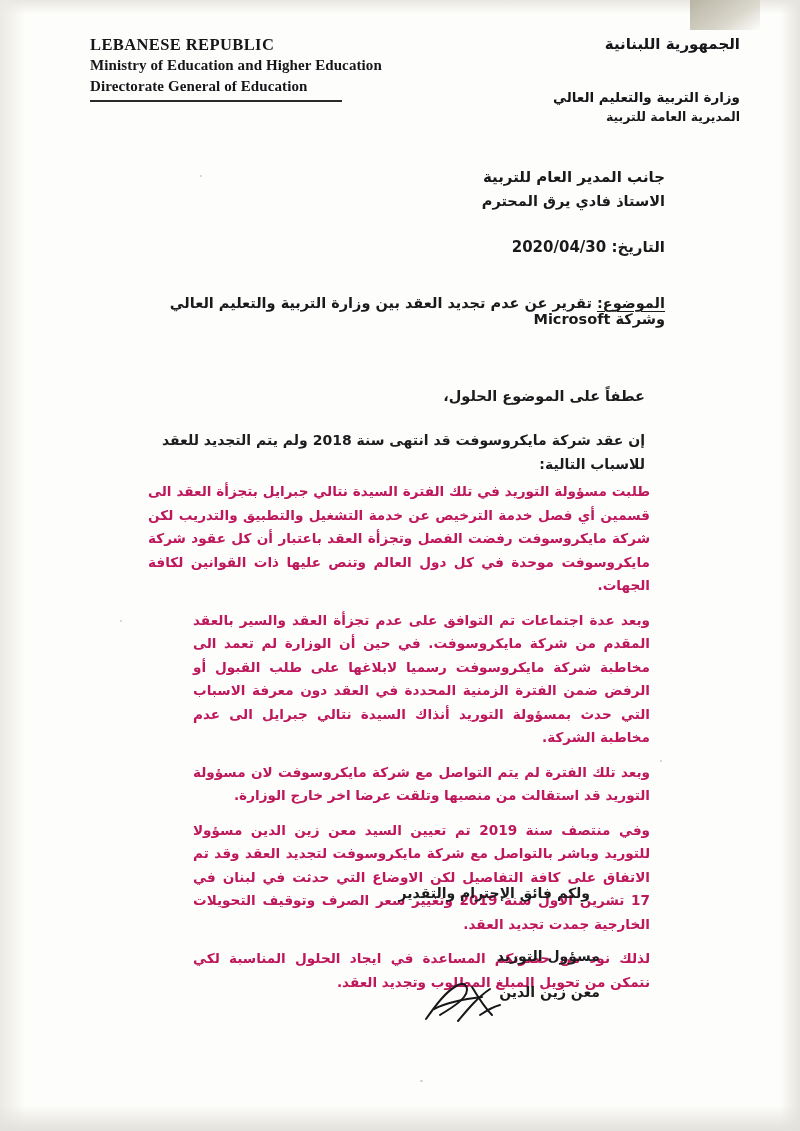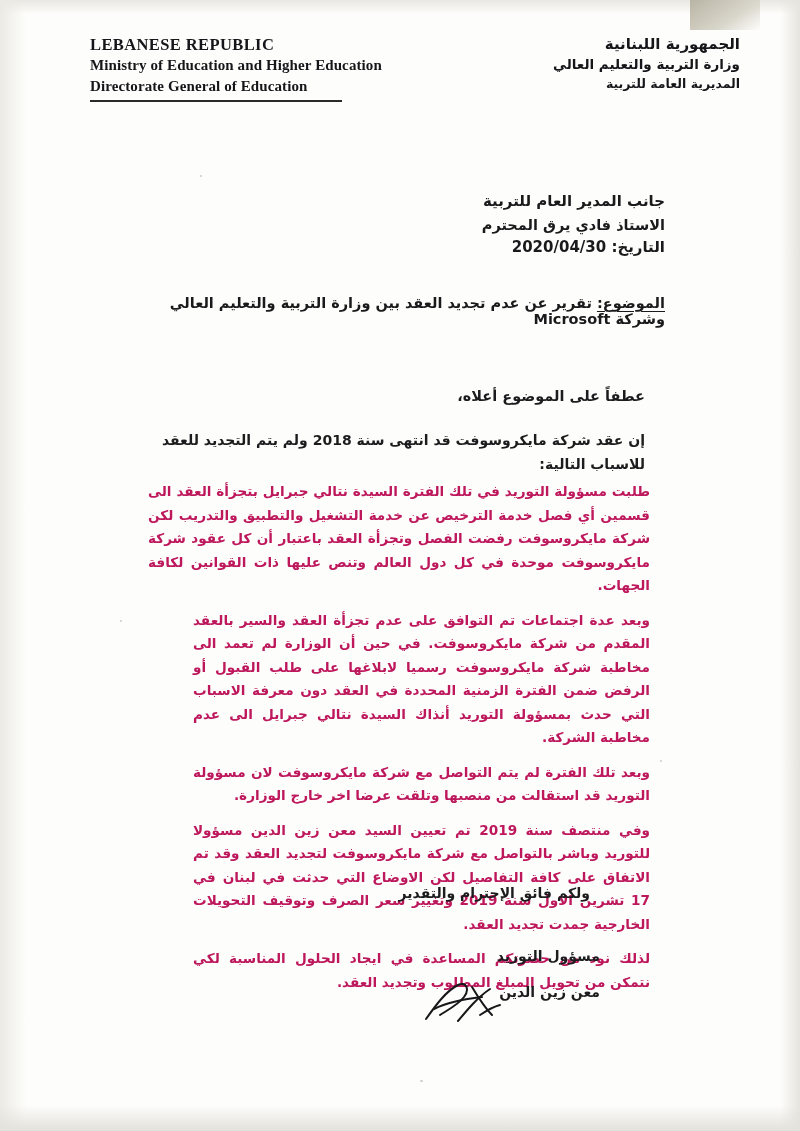--- a/index.html
+++ b/index.html
@@ -113,37 +113,37 @@
     font-weight: bold;
     color: #16161a;
   }
   .lh-right .r1 {
     font-size: 15px;
     line-height: 20px;
   }
   .lh-right .r2 {
     font-size: 13.5px;
     line-height: 20px;
+    margin-top: 33px;
   }
   .lh-right .r3 {
     font-size: 12.5px;
     line-height: 20px;
   }
 
   
   .addressee {
     position: absolute;
     top: 165px;
     right: 135px;
     direction: rtl;
     text-align: right;
     font-family: "DejaVu Sans", sans-serif;
     font-weight: bold;
     color: #1a1a1c;
-    margin-top: 24px;
   }
   .addressee .a1 { font-size: 15px; line-height: 24px; }
   .addressee .a2 { font-size: 14.5px; line-height: 24px; }
 
   .date-line {
     position: absolute;
     top: 238px;
     right: 135px;
     direction: rtl;
     text-align: center;
@@ -299,21 +299,21 @@
     <div class="a2">الاستاذ فادي يرق المحترم</div>
   </div>
 
   <div class="date-line">التاريخ: 2020/04/30</div>
 
   <div class="subject-line">
     <span class="subject-label">الموضوع:</span>
     <span>تقرير عن عدم تجديد العقد بين وزارة التربية والتعليم العالي وشركة Microsoft</span>
   </div>
 
-  <div class="salutation">عطفاً على الموضوع أعلاه،</div>
+  <div class="salutation">عطفاً على الموضوع الحلول،</div>
 
   <div class="intro">إن عقد شركة مايكروسوفت قد انتهى سنة 2018 ولم يتم التجديد للعقد للاسباب التالية:</div>
 
   <div class="body-block">
     <p>طلبت مسؤولة التوريد في تلك الفترة السيدة نتالي جبرايل بتجزأة العقد الى قسمين أي فصل خدمة الترخيص عن خدمة التشغيل والتطبيق والتدريب لكن شركة مايكروسوفت رفضت الفصل وتجزأة العقد باعتبار أن كل عقود شركة مايكروسوفت موحدة في كل دول العالم وتنص عليها ذات القوانين لكافة الجهات.</p>
     <p class="gap">وبعد عدة اجتماعات تم التوافق على عدم تجزأة العقد والسير بالعقد المقدم من شركة مايكروسوفت. في حين أن الوزارة لم تعمد الى مخاطبة شركة مايكروسوفت رسميا لابلاغها على طلب القبول أو الرفض ضمن الفترة الزمنية المحددة في العقد دون معرفة الاسباب التي حدث بمسؤولة التوريد أنذاك السيدة نتالي جبرايل الى عدم مخاطبة الشركة.</p>
     <p class="gap">وبعد تلك الفترة لم يتم التواصل مع شركة مايكروسوفت لان مسؤولة التوريد قد استقالت من منصبها وتلقت عرضا اخر خارج الوزارة.</p>
     <p class="gap">وفي منتصف سنة 2019 تم تعيين السيد معن زين الدين مسؤولا للتوريد وباشر بالتواصل مع شركة مايكروسوفت لتجديد العقد وقد تم الاتفاق على كافة التفاصيل لكن الاوضاع التي حدثت في لبنان في 17 تشرين الاول سنة 2019 وتغيير سعر الصرف وتوقيف التحويلات الخارجية جمدت تجديد العقد.</p>
     <p class="gap">لذلك نود من حضرتكم المساعدة في ايجاد الحلول المناسبة لكي نتمكن من تحويل المبلغ المطلوب وتجديد العقد.</p>
   </div>

